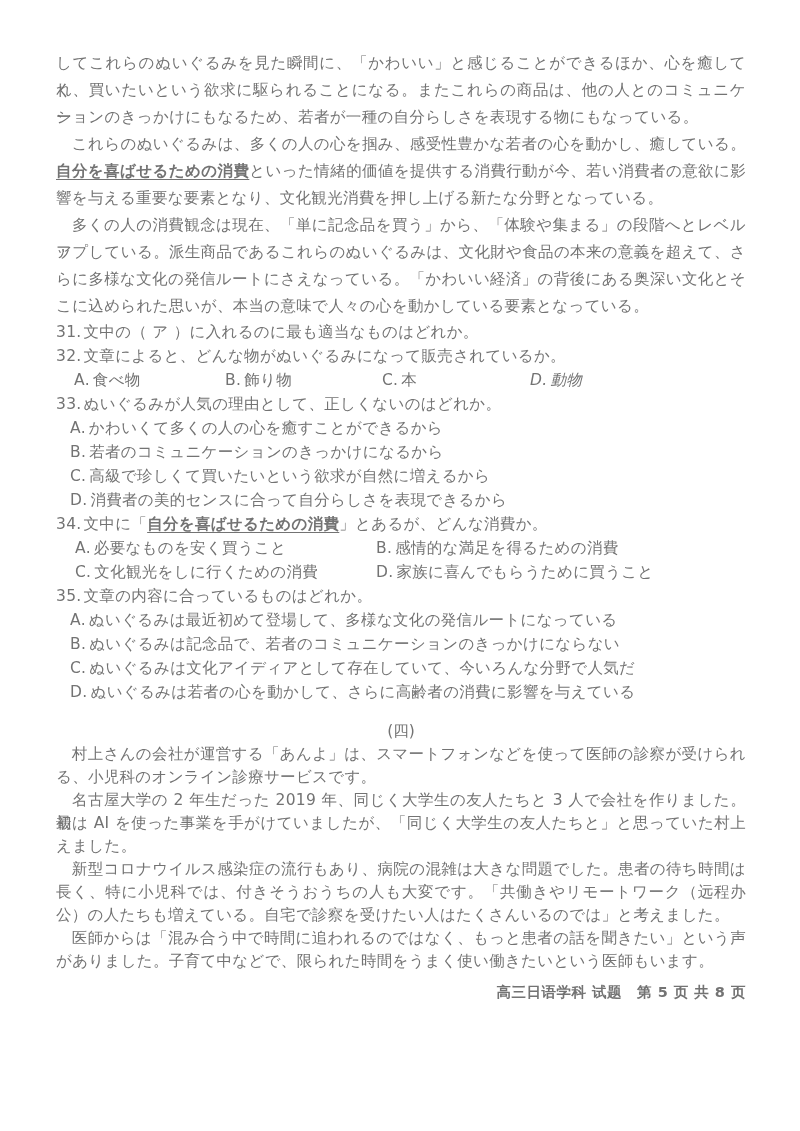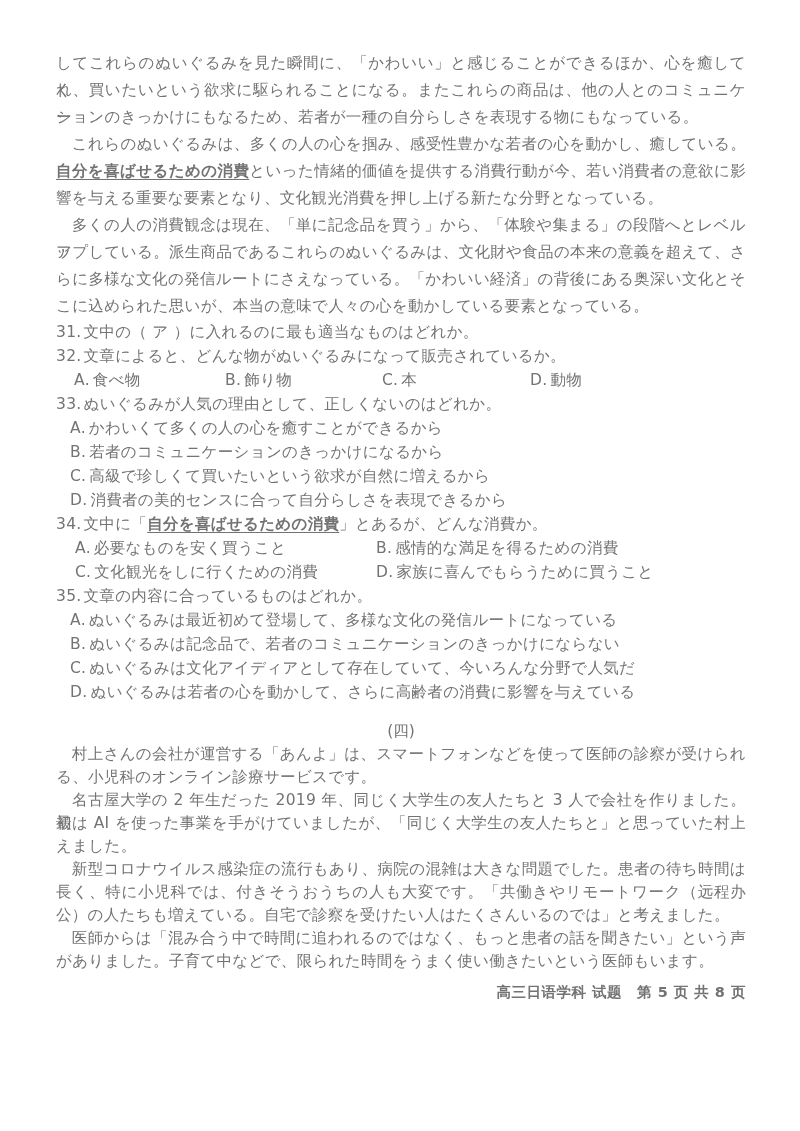--- a/index.html
+++ b/index.html
@@ -75,21 +75,21 @@
   <div>
       <div>
         <div class="q-stem"><span class="q-num">31.</span><span>文中の（ ア ）に入れるのに最も適当なものはどれか。</span></div>
       </div>
       <div>
         <div class="q-stem"><span class="q-num">32.</span><span>文章によると、どんな物がぬいぐるみになって販売されているか。</span></div>
         <div class="opt-row">
           <span class="opt abs" style="left: 18px;"><span class="opt-label">A.</span><span>食べ物</span></span>
           <span class="opt abs" style="left: 169px;"><span class="opt-label">B.</span><span>飾り物</span></span>
           <span class="opt abs" style="left: 326px;"><span class="opt-label">C.</span><span>本</span></span>
-          <span class="opt abs" style="left: 474px;"><span class="opt-label">D.</span><span>動物</span></span>
+          <span class="opt abs" style="left: 474px; font-style: italic;"><span class="opt-label">D.</span><span>動物</span></span>
         </div>
       </div>
       <div>
         <div class="q-stem"><span class="q-num">33.</span><span>ぬいぐるみが人気の理由として、正しくないのはどれか。</span></div>
         <div class="opt-line"><span class="opt"><span class="opt-label">A.</span><span>かわいくて多くの人の心を癒すことができるから</span></span></div>
         <div class="opt-line"><span class="opt"><span class="opt-label">B.</span><span>若者のコミュニケーションのきっかけになるから</span></span></div>
         <div class="opt-line"><span class="opt"><span class="opt-label">C.</span><span>高級で珍しくて買いたいという欲求が自然に増えるから</span></span></div>
         <div class="opt-line"><span class="opt"><span class="opt-label">D.</span><span>消費者の美的センスに合って自分らしさを表現できるから</span></span></div>
       </div>
       <div>

